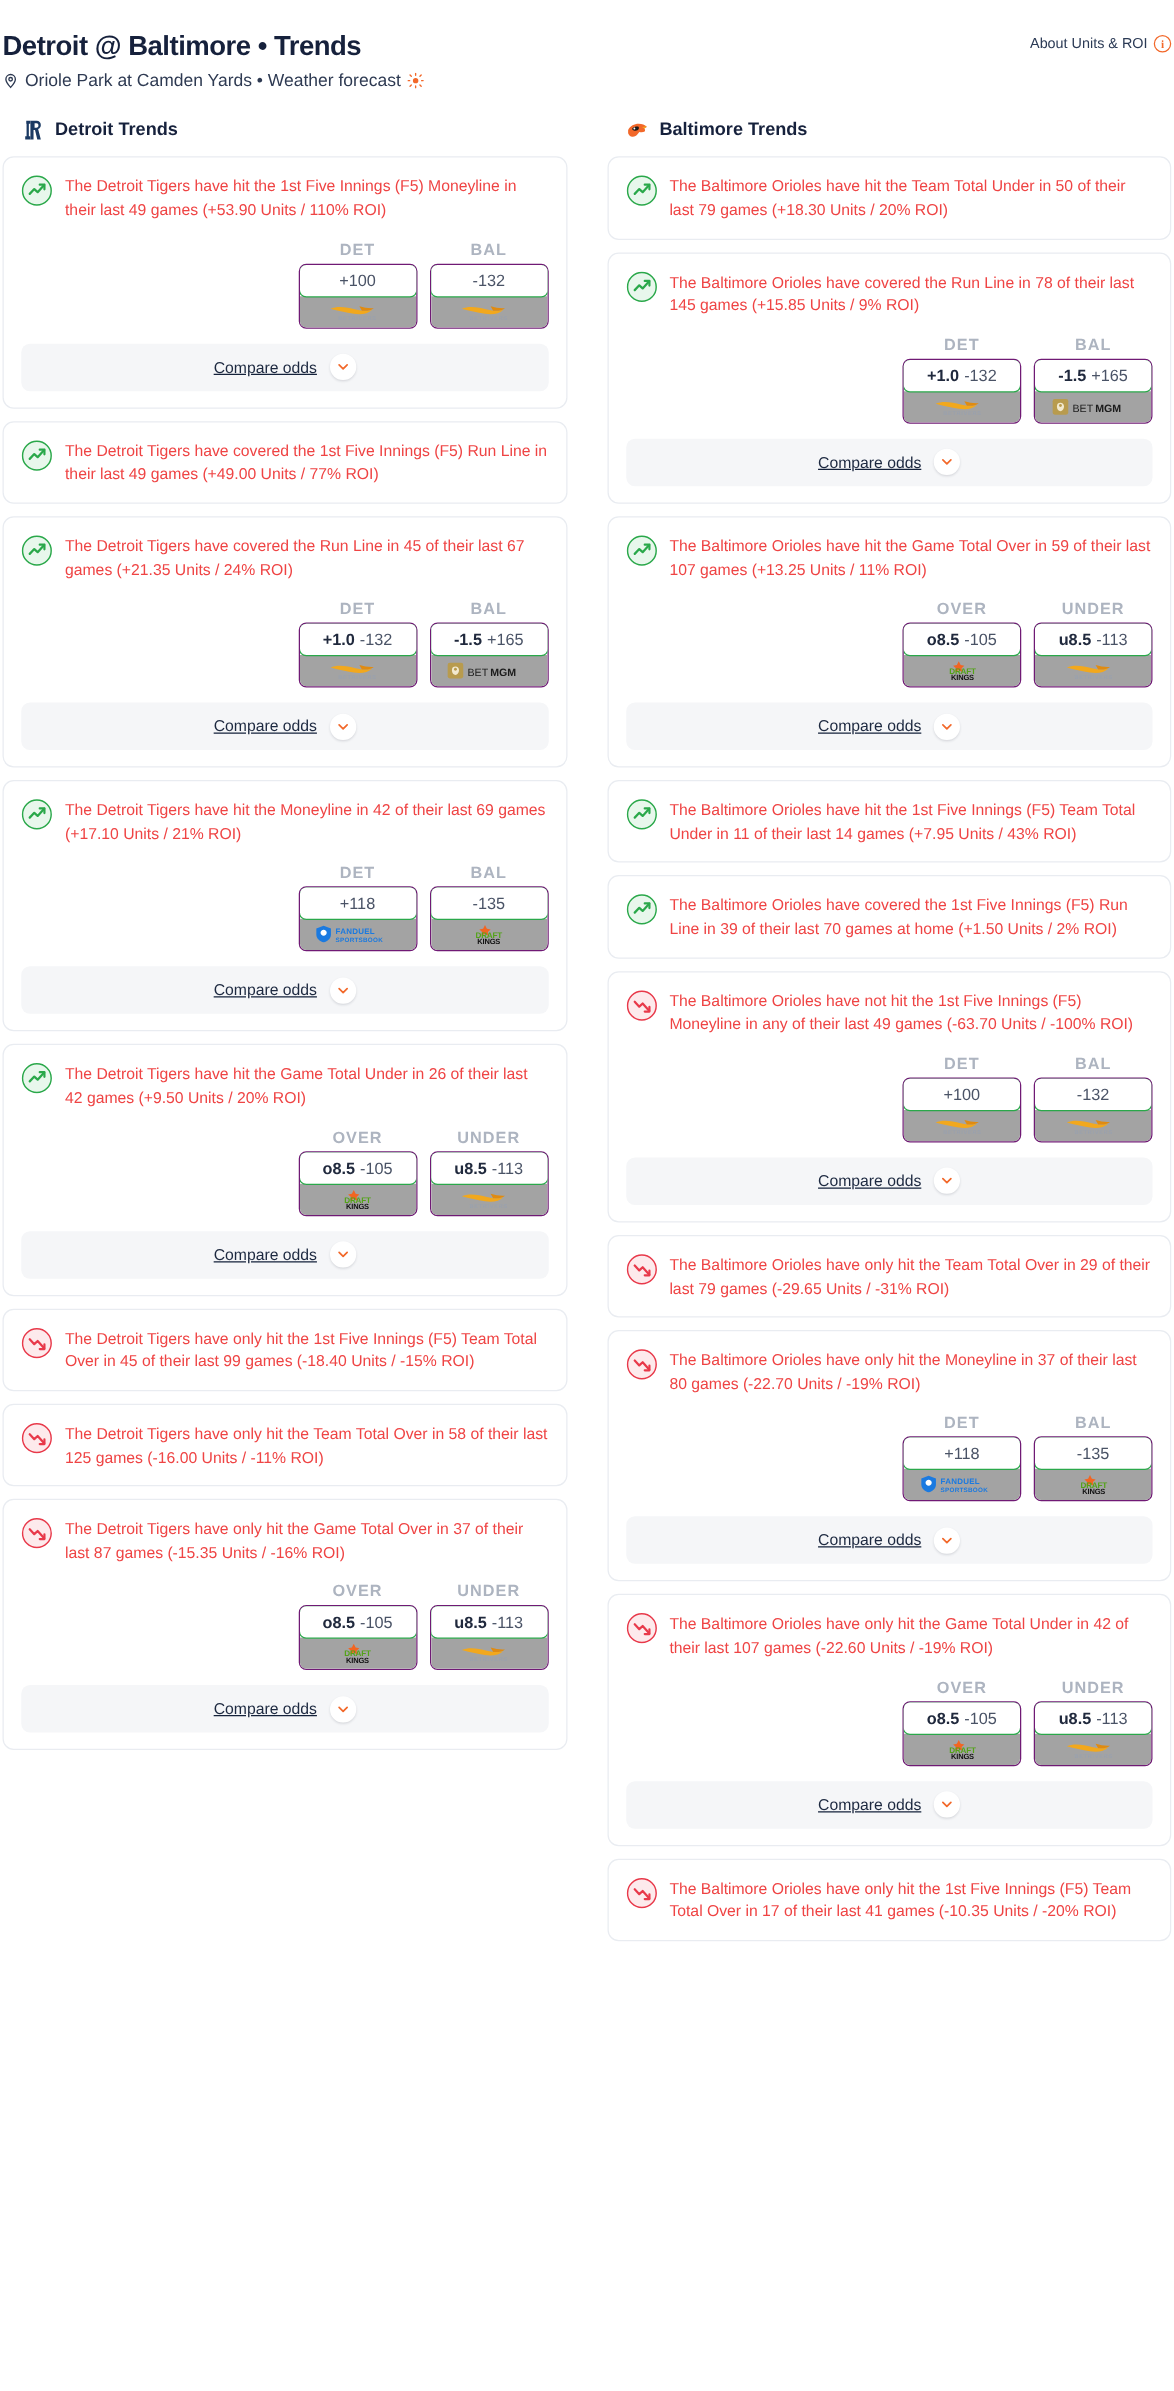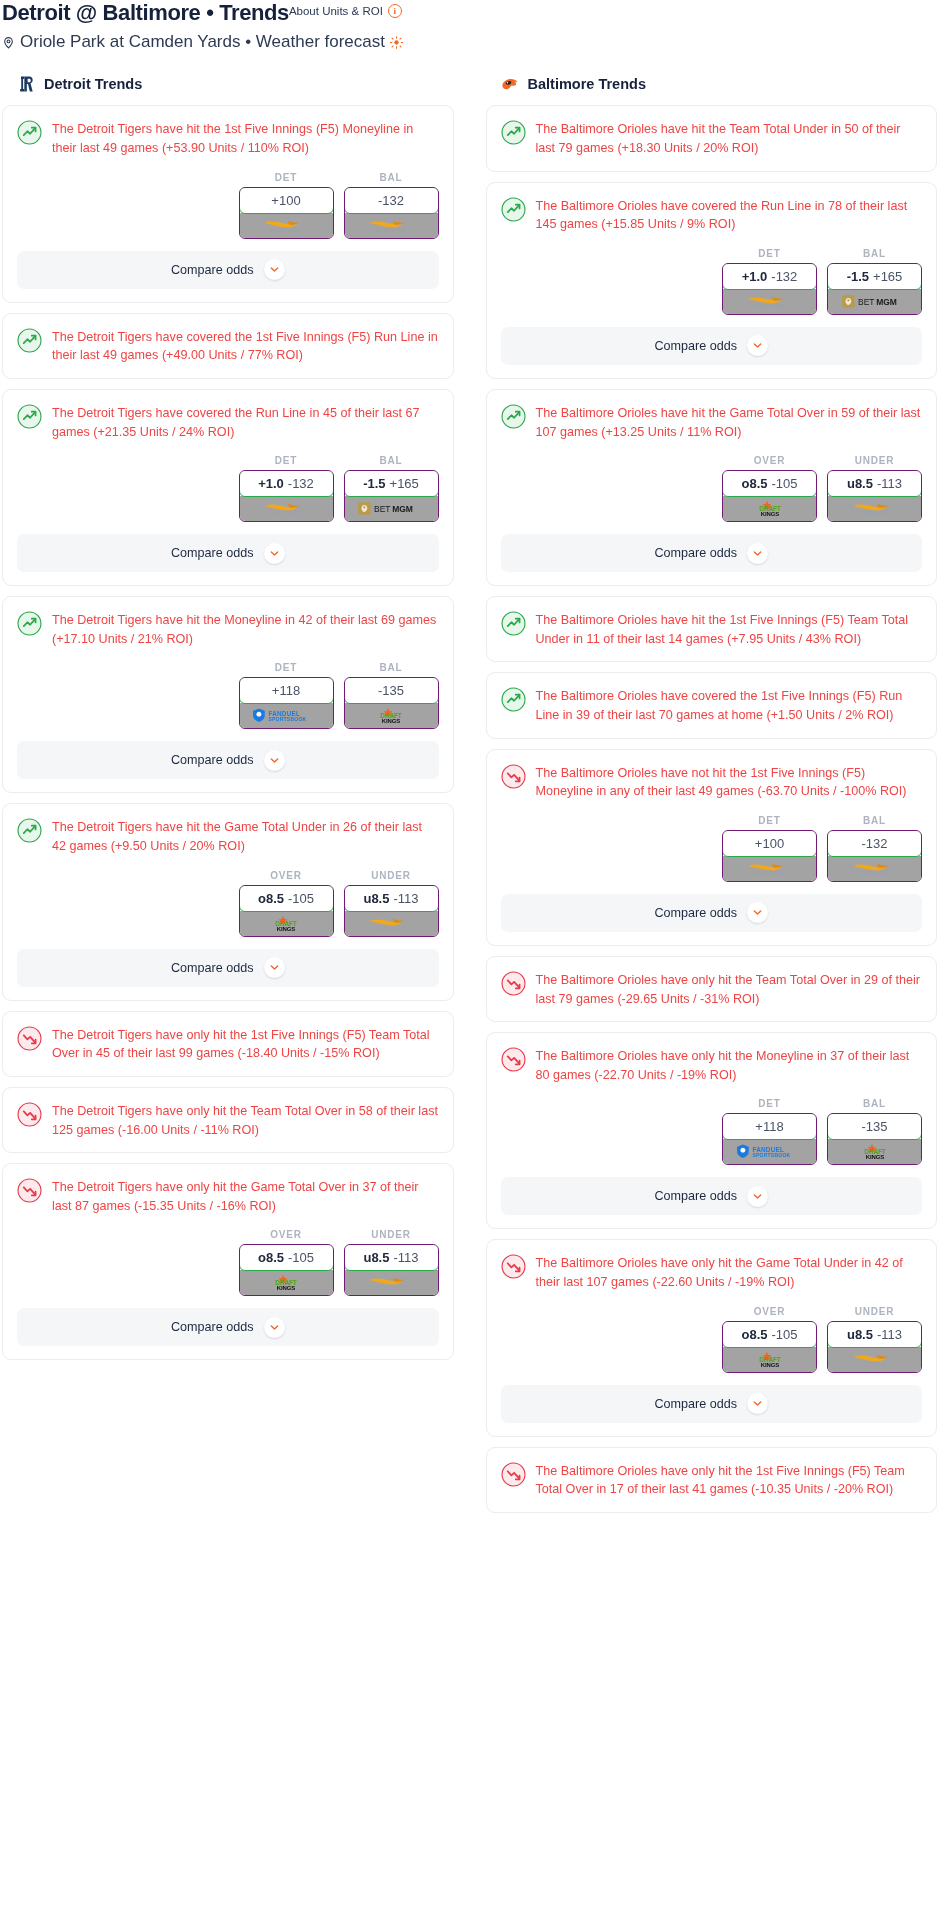--- a/index.html
+++ b/index.html
@@ -9,21 +9,22 @@
     font-family: "Liberation Sans", sans-serif;
     color: #15223b;
     -webkit-font-smoothing: antialiased;
   }
   body { padding: 0 0 10px 0; }
 
   
   .header-row {
     display: flex;
     align-items: flex-start;
-    padding: 0 2px 0 2px;
+    justify-content: space-between;
+    padding: 24px 2px 0 2px;
   }
   .page-title {
     font-size: 22px;
     font-weight: 700;
     letter-spacing: -0.4px;
     color: #16213c;
     line-height: 1.2;
   }
   .about-link {
     display: flex;
@@ -43,21 +44,21 @@
     font-size: 9px;
     font-weight: 700;
     display: flex; align-items: center; justify-content: center;
     font-family: "Liberation Serif", serif;
   }
   .venue-row {
     display: flex;
     align-items: center;
     gap: 5px;
     padding: 6px 0 0 2px;
-    font-size: 17px;
+    font-size: 14px;
     color: #2e3a52;
   }
   .pin-icon { width: 13px; height: 13px; display:block; }
   .sun-icon { width: 13px; height: 13px; display:block; }
 
   
   .columns {
     display: flex;
     gap: 32px;
     padding: 22px 2px 0 2px;
@@ -106,21 +107,21 @@
   
   .odds-wrap {
     display: flex;
     justify-content: flex-end;
     gap: 10px;
     padding: 14px 14px 12px 14px;
   }
   .odds-col { width: 95px; }
   .odds-label {
     text-align: center;
-    font-size: 10px;
+    font-size: 13px;
     letter-spacing: 0.8px;
     color: #adb4c0;
     font-weight: 700;
     margin-bottom: 4px;
   }
   .odds-box {
     border: 1px solid #701a75;
     border-radius: 6px;
     overflow: hidden;
     background: #fff;
@@ -155,20 +156,21 @@
   .compare {
     margin: 0 14px 13px 14px;
     background: #f5f6f8;
     border-radius: 7px;
     height: 38px;
     display: flex;
     align-items: center;
     justify-content: center;
     gap: 10px;
     cursor: pointer;
+    text-decoration: underline;
   }
   .compare-label {
     font-size: 12.6px;
     color: #1d2940;
   }
   .chev-btn {
     width: 21px; height: 21px;
     background: #fff;
     border-radius: 50%;
     display: flex; align-items: center; justify-content: center;

